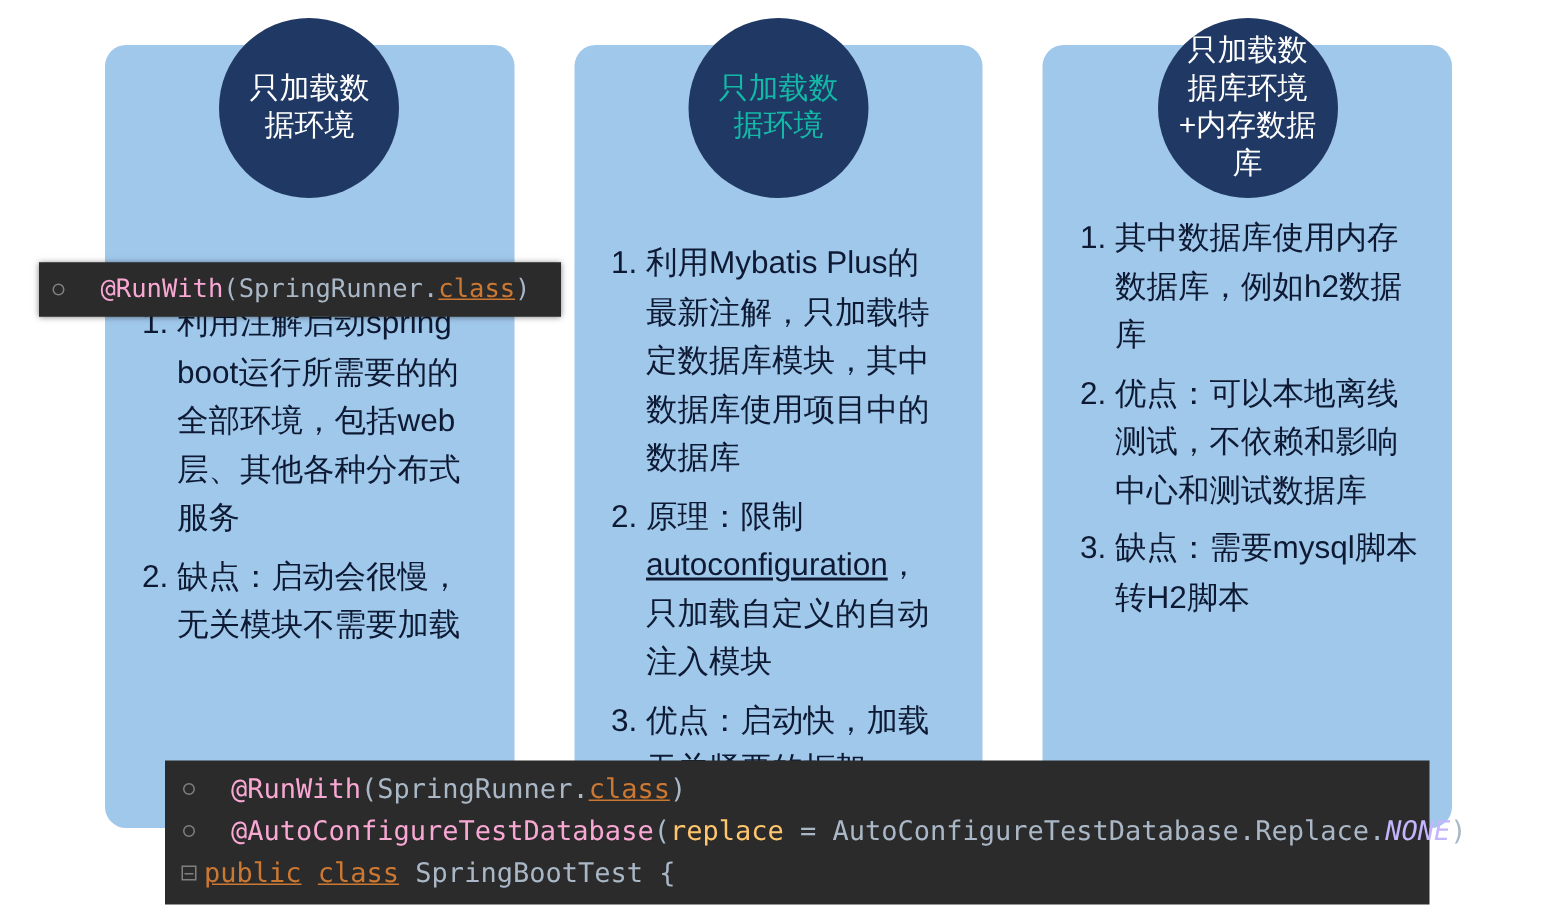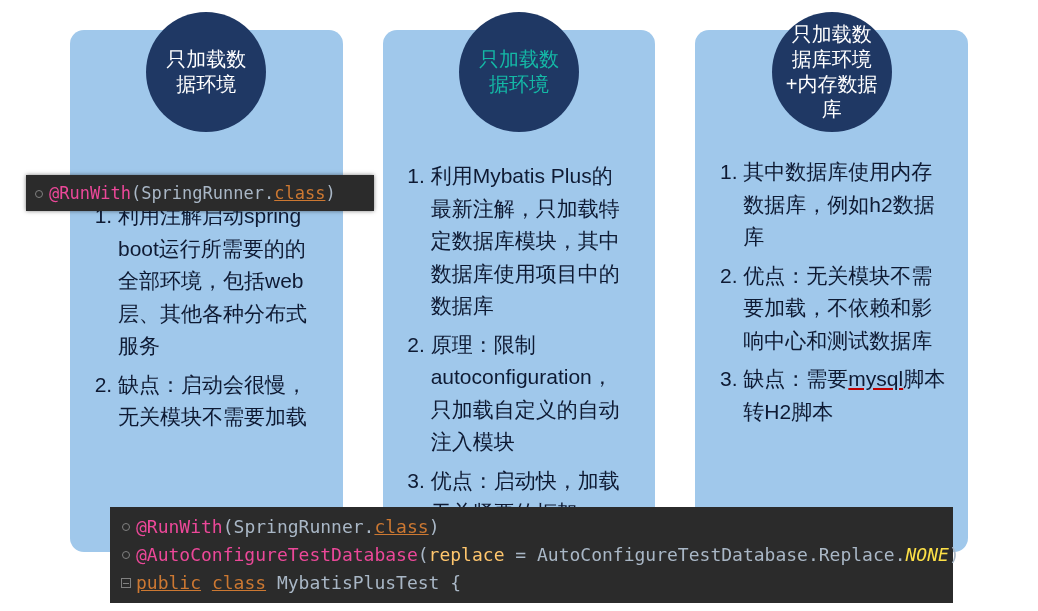--- a/index.html
+++ b/index.html
@@ -45,22 +45,22 @@
   }
   .circle.green { color: #14b8a6; }
   ol.points {
     list-style: decimal;
     padding-left: 26px;
     color: #0e1a33;
     font-size: 21px;
     line-height: 1.55;
   }
   ol.points li { margin-bottom: 6px; }
-  .underline { }
-  .red-underline { text-decoration: underline; text-decoration-color: #c00000; }
+  .underline { text-decoration: underline; }
+  .red-underline { text-decoration-color: #c00000; }
   
   .code-top {
     position: absolute;
     top: 175px;
     left: 26px;
     width: 348px;
     background: #2b2b2b;
     border: 1px solid #2b2b2b;
     box-shadow: 0 0 4px rgba(0,0,0,.5);
     font-family: "Menlo", "Consolas", monospace;
@@ -97,24 +97,24 @@
     border-radius:50%; transform: translateY(-2px);
   }
   .minus {
     display:inline-block; width:10px; height:10px; border:1px solid #808080;
     position:relative; transform: translateY(-1px);
   }
   .minus::after {
     content:""; position:absolute; left:1px; right:1px; top:4px; height:1px; background:#808080;
   }
   
-  .tok-anno   { color:#ec4899; }
+  .tok-anno   { color:#f9a8d4;margin-left:18px; }
   .tok-ident  { color:#a9b7c6; }
   .tok-key    { color:#cc7832;text-decoration:underline; }
-  .tok-italic { font-style: italic; color:#fde047; }
+  .tok-italic { font-style: italic; color:#c4b5fd; }
   .tok-gold   { color:#ffc66d; }
   .tok-paren  { color:#a9b7c6; }
   .tok-bracelit { color:#a9b7c6; }
 </style>
 </head>
 <body>
 
 <div class="row">
 
   <div class="card">
@@ -135,30 +135,30 @@
       <li>利用Mybatis Plus的最新注解，只加载特定数据库模块，其中数据库使用项目中的数据库</li>
       <li>原理：限制<span class="underline">autoconfiguration</span>，只加载自定义的自动注入模块</li>
       <li>优点：启动快，加载无关紧要的框架</li>
     </ol>
   </div>
 
   <div class="card">
     <div class="circle">
       <span>只加载数据库环境+内存数据库</span>
     </div>
-    <ol class="points" style="margin-top:16px">
+    <ol class="points" style="margin-top:3px">
       <li>其中数据库使用内存数据库，例如h2数据库</li>
-      <li>优点：无关模块不需要加载，不依赖和影响中心和测试数据库</li>
+      <li>优点：可以本地离线测试，不依赖和影响中心和测试数据库</li>
       <li>缺点：需要<span class="red-underline">mysql</span>脚本转H2脚本</li>
     </ol>
   </div>
 
 </div>
 
 <div class="code-top">
   <div><span class="gutter"><span class="ring"></span></span><span class="tok-anno">@RunWith</span><span class="tok-paren">(</span><span class="tok-ident">SpringRunner</span><span class="tok-ident">.</span><span class="tok-key">class</span><span class="tok-paren">)</span></div>
 </div>
 
 <div class="code-bottom">
   <div class="row-line"><span class="gut"><span class="ring2"></span></span><span class="tok-anno">@RunWith</span><span class="tok-paren">(</span><span class="tok-ident">SpringRunner</span><span class="tok-ident">.</span><span class="tok-key">class</span><span class="tok-paren">)</span></div>
   <div class="row-line"><span class="gut"><span class="ring2"></span></span><span class="tok-anno">@AutoConfigureTestDatabase</span><span class="tok-paren">(</span><span class="tok-gold">replace</span><span class="tok-ident"> = </span><span class="tok-ident">AutoConfigureTestDatabase</span><span class="tok-ident">.</span><span class="tok-ident">Replace</span><span class="tok-ident">.</span><span class="tok-italic">NONE</span><span class="tok-paren">)</span></div>
-  <div class="row-line"><span class="gut"><span class="minus"></span></span><span class="tok-key">public</span><span> </span><span class="tok-key">class</span><span> </span><span class="tok-ident">MybatisPlusTest</span><span> </span><span class="tok-bracelit">{</span></div>
+  <div class="row-line"><span class="gut"><span class="minus"></span></span><span class="tok-key">public</span><span> </span><span class="tok-key">class</span><span> </span><span class="tok-ident">SpringBootTest</span><span> </span><span class="tok-bracelit">{</span></div>
 </div>
 
 </body></html>

